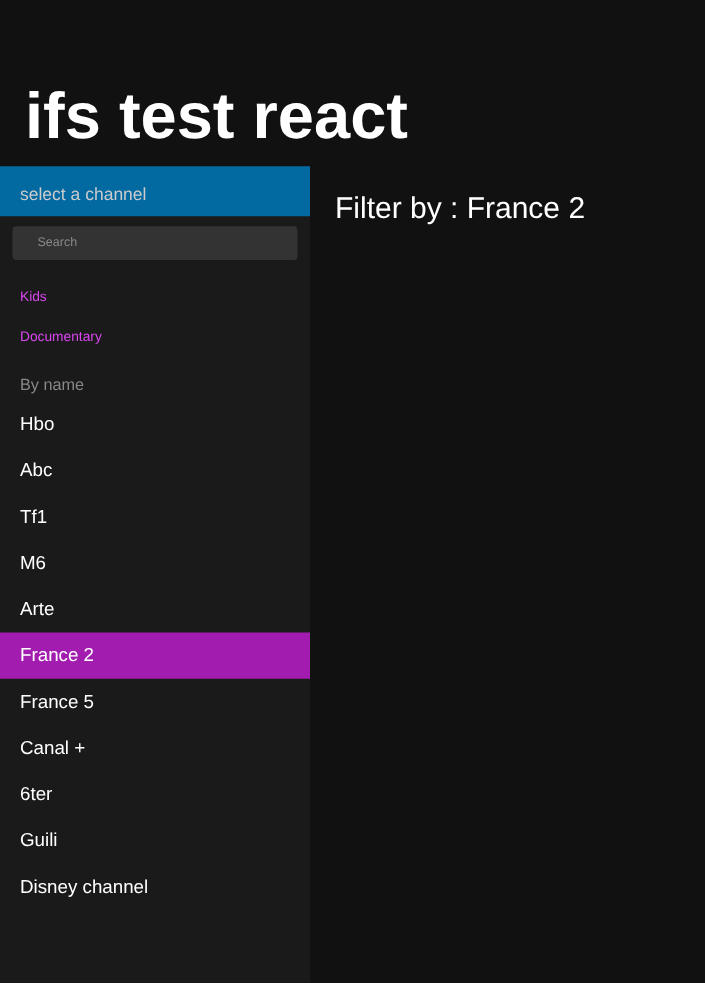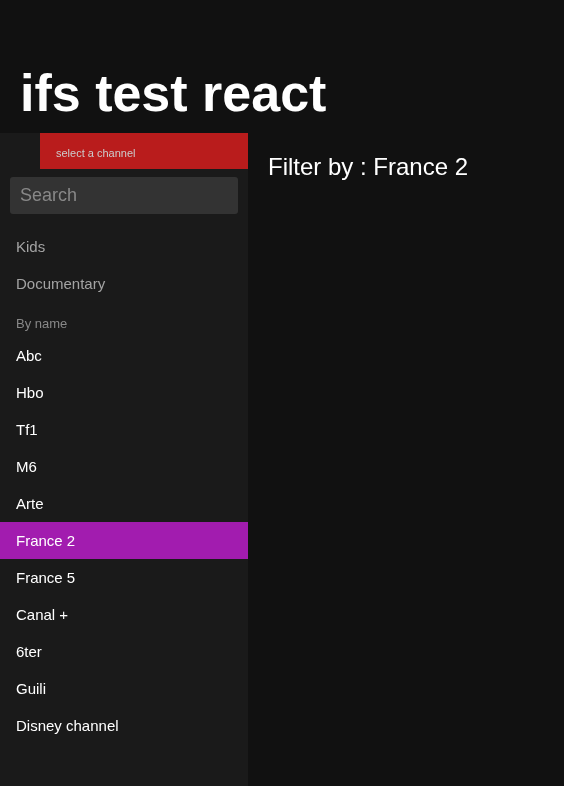--- a/index.html
+++ b/index.html
@@ -32,54 +32,53 @@
     }
 
     .sidebar {
       width: 248px;
       background-color: #1a1a1a;
       min-height: 680px;
       flex-shrink: 0;
     }
 
     .sidebar-header {
-      font-size: 11px;
+      font-size: 14px;
       color: #cccccc;
       padding: 14px 16px 10px 16px;
-      background-color: #b91c1c;
-      margin-left: 40px;
+      background-color: #0369a1;
     }
 
     .search-container {
       padding: 8px 10px 10px 10px;
     }
 
     .search-input {
       width: 100%;
       background-color: #333333;
       border: none;
       border-radius: 3px;
       color: #e5e5e5;
-      padding: 8px 10px;
-      font-size: 18px;
+      padding: 8px 20px;
+      font-size: 10px;
       outline: none;
     }
 
     .search-input::placeholder {
       color: #888888;
     }
 
     .category-section {
       padding: 4px 0;
     }
 
     .category-item {
       padding: 10px 16px;
-      font-size: 15px;
-      color: #a3a3a3;
+      font-size: 11px;
+      color: #d946ef;
       cursor: pointer;
     }
 
     .section-label {
       padding: 10px 16px 6px 16px;
       font-size: 13px;
       color: #888888;
     }
 
     .channel-item {
@@ -115,22 +114,22 @@
     </div>
 
     <div class="category-section">
       <div class="category-item">Kids</div>
       <div class="category-item">Documentary</div>
     </div>
 
     <div class="section-label">By name</div>
 
     <div id="channel-list">
+        <div class="channel-item">Hbo</div>
         <div class="channel-item">Abc</div>
-        <div class="channel-item">Hbo</div>
         <div class="channel-item">Tf1</div>
         <div class="channel-item">M6</div>
         <div class="channel-item">Arte</div>
         <div class="channel-item active">France 2</div>
         <div class="channel-item">France 5</div>
         <div class="channel-item">Canal +</div>
         <div class="channel-item">6ter</div>
         <div class="channel-item">Guili</div>
         <div class="channel-item">Disney channel</div>
       </div>

